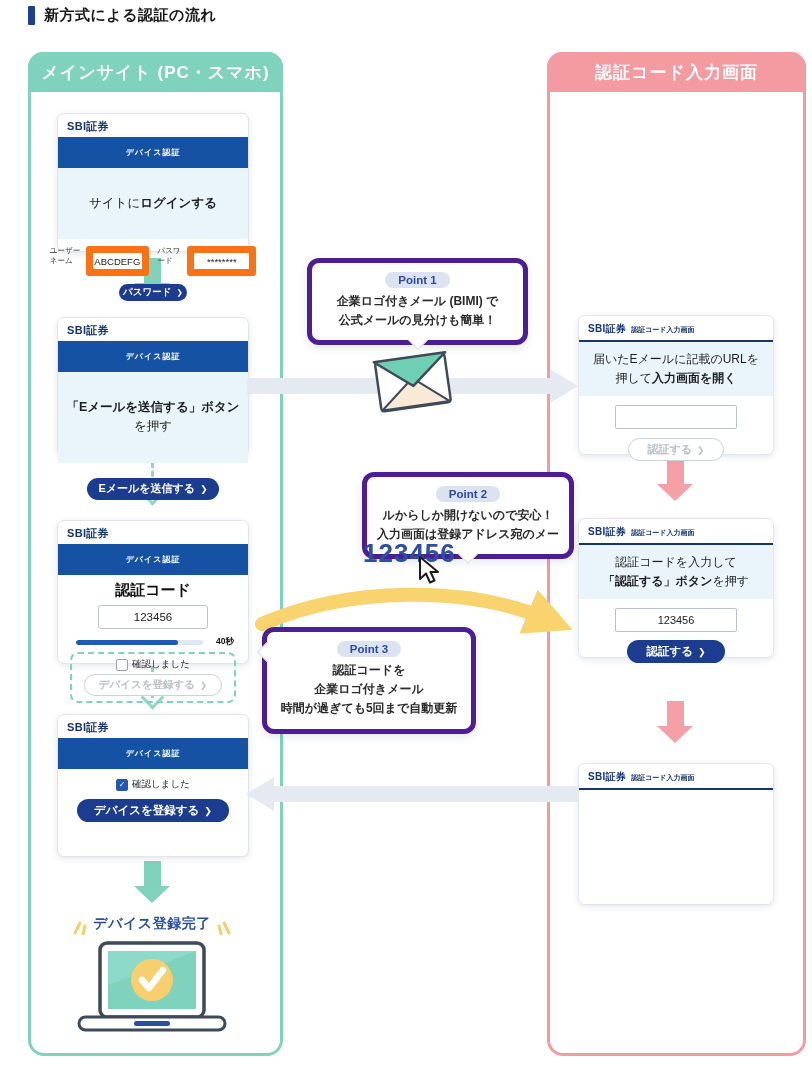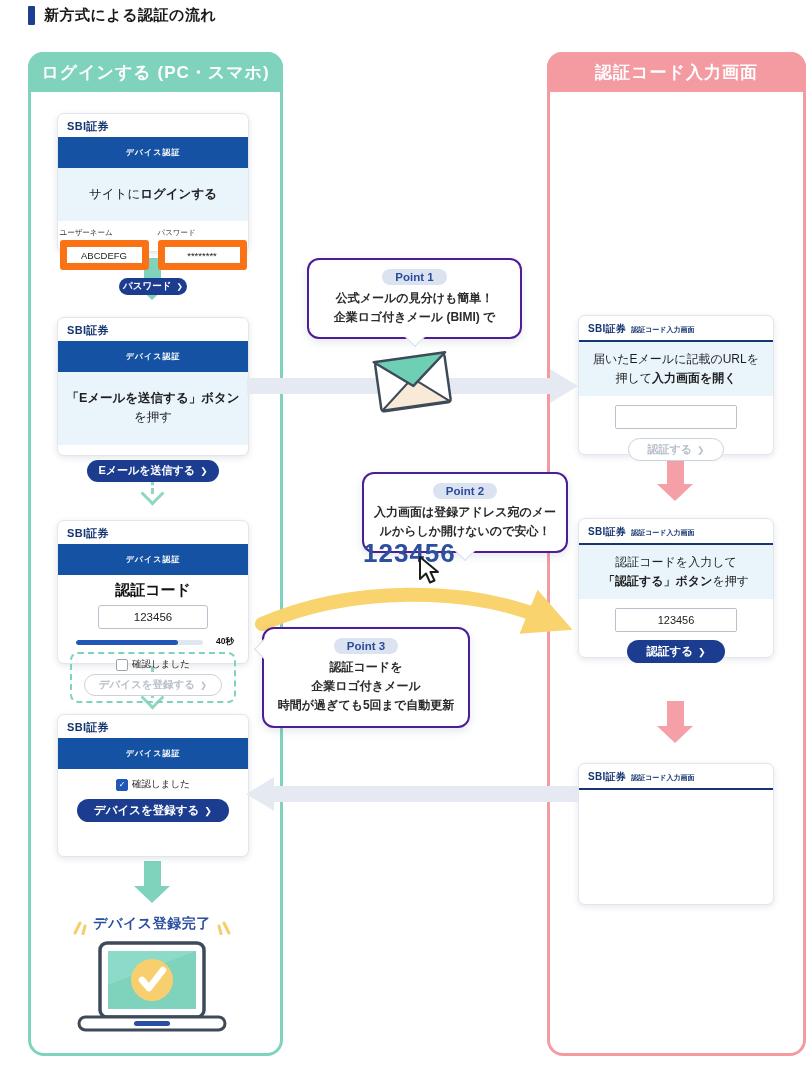--- a/index.html
+++ b/index.html
@@ -22,26 +22,26 @@
   .col-right .col-header{background:#f49aa1;}
 
   
   .mini-card{position:absolute;background:#fff;border:1px solid #e2e6ec;border-radius:7px;
              box-shadow:0 2px 6px rgba(40,60,90,.12);z-index:3;}
   .logo-row{display:flex;align-items:baseline;gap:5px;padding:5px 9px 3px;}
   .sbi-logo{font-size:11px;font-weight:800;color:#17356f;letter-spacing:.3px;}
   .screen-label{font-size:7px;font-weight:bold;color:#17356f;}
   .device-bar{height:31px;background:#1552a4;color:#fff;font-size:8px;font-weight:bold;
               display:flex;align-items:center;justify-content:center;letter-spacing:1px;}
-  .info-band{background:#e9f4fb;padding:17px 4px;text-align:center;font-size:12.5px;color:#1e1e1e;line-height:1.55;}
+  .info-band{background:#e9f4fb;padding:26px 4px;text-align:center;font-size:12.5px;color:#1e1e1e;line-height:1.55;}
   .rc-header{display:flex;align-items:baseline;gap:5px;padding:6px 9px 4px;border-bottom:2px solid #17356f;}
   .rc-band{background:#e9f4fb;padding:8px 4px;text-align:center;font-size:12px;color:#1e1e1e;line-height:1.6;}
 
   .form-row{display:flex;justify-content:center;gap:9px;padding-top:7px;}
-  .field{display:flex;flex-direction:column;gap:2px;}
+  .field{display:flex;flex-direction:row;gap:2px;}
   .field-label{font-size:7.5px;color:#333;}
   .field-input{width:75px;height:16px;border:7px solid #f97316;border-radius:3px;font-size:9.5px;
                display:flex;align-items:center;justify-content:center;color:#222;background:#fff;}
   .btn-navy{background:#1c3d8f;color:#fff;font-weight:bold;border-radius:999px;
             display:flex;align-items:center;justify-content:center;gap:5px;cursor:pointer;}
   .btn-disabled{background:#fff;border:1.5px solid #ccd2da;color:#b9c0ca;font-weight:bold;border-radius:999px;
                 display:flex;align-items:center;justify-content:center;gap:5px;}
   .chev{font-size:.8em;}
   .btn-login{width:68px;height:17px;font-size:9.5px;margin:8px auto 0;}
   .btn-send{width:132px;height:22px;font-size:11px;margin:15px auto 0;}
@@ -88,21 +88,21 @@
   .dash-arrow{position:absolute;display:flex;flex-direction:column;align-items:center;width:24px;z-index:2;}
   .dash-arrow .dline{width:0;height:32px;border-left:3px dashed #8ed7c3;}
   .dash-arrow .chevron{width:14px;height:14px;border-left:3.5px solid #8ed7c3;border-bottom:3.5px solid #8ed7c3;
                        transform:rotate(-45deg);margin-top:-9px;}
   .arr-2{left:140px;top:462px;} .arr-3{left:140px;top:666px;}
 
   
   #overlay{position:absolute;left:0;top:0;z-index:4;pointer-events:none;}
 
   
-  .bubble{position:absolute;background:#fff;border:2px solid #4c1d95;border-radius:12px;
+  .bubble{position:absolute;background:#fff;border:5px solid #4c1d95;border-radius:12px;
           box-shadow:0 3px 8px rgba(60,80,110,.14);text-align:center;z-index:5;}
   .badge{display:inline-block;background:#dce3f0;color:#2b4a9e;font-weight:bold;font-size:11.5px;
          border-radius:999px;padding:2px 13px;margin-top:9px;}
   .bubble-lines{font-size:12px;font-weight:bold;color:#2a2a2a;line-height:1.6;margin:4px 8px 10px;}
   .tail{position:absolute;width:13px;height:13px;background:#fff;}
   .tail-down{bottom:-7px;left:50%;margin-left:-7px;border-right:1px solid #dadfe8;border-bottom:1px solid #dadfe8;
              transform:rotate(45deg);}
   .tail-left{left:-7px;top:13px;border-left:1px solid #dadfe8;border-bottom:1px solid #dadfe8;transform:rotate(45deg);}
   .bubble-p1{left:307px;top:258px;width:211px;}
   .bubble-p2{left:362px;top:472px;width:202px;}
@@ -124,21 +124,21 @@
 <body>
 
 <div id="canvas">
 
   <div class="page-title-row">
     <div class="title-bar"></div>
     <div class="title-text">新方式による認証の流れ</div>
   </div>
 
   <div class="col col-left">
-    <div class="col-header">ログインする (PC・スマホ)</div>
+    <div class="col-header">メインサイト (PC・スマホ)</div>
   </div>
   <div class="col col-right">
     <div class="col-header">認証コード入力画面</div>
   </div>
 
   <svg id="overlay" width="812" height="1066">
     <defs>
       <marker id="yhead" markerUnits="strokeWidth" markerWidth="3.4" markerHeight="3.4" refX="1.2" refY="1.7" orient="auto">
         <path d="M0,0 L3.4,1.7 L0,3.4 Z" fill="#f8d36e"></path>
       </marker>
@@ -315,31 +315,31 @@
     <div class="rc-header">
       <span class="sbi-logo" style="font-size:10px;">SBI証券</span>
       <span class="screen-label">認証コード入力画面</span>
     </div>
   </div>
 
   <div class="bubble bubble-p1">
     <div class="tail tail-down"></div>
     <div class="badge">Point 1</div>
     <div class="bubble-lines">
+      <div>企業ロゴ付きメール (BIMI) で</div>
       <div>公式メールの見分けも簡単！</div>
-      <div>企業ロゴ付きメール (BIMI) で</div>
     </div>
   </div>
 
   <div class="bubble bubble-p2">
     <div class="tail tail-down"></div>
     <div class="badge">Point 2</div>
     <div class="bubble-lines">
+      <div>ルからしか開けないので安心！</div>
       <div>入力画面は登録アドレス宛のメー</div>
-      <div>ルからしか開けないので安心！</div>
     </div>
   </div>
 
   <div class="bubble bubble-p3">
     <div class="tail tail-left"></div>
     <div class="badge">Point 3</div>
     <div class="bubble-lines">
       <div>認証コードを</div>
       <div>企業ロゴ付きメール</div>
       <div>時間が過ぎても5回まで自動更新</div>

